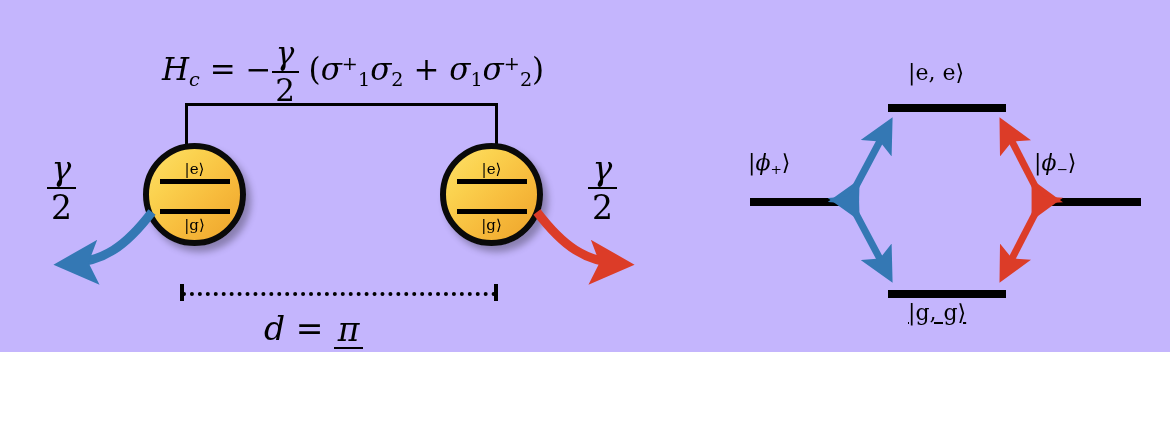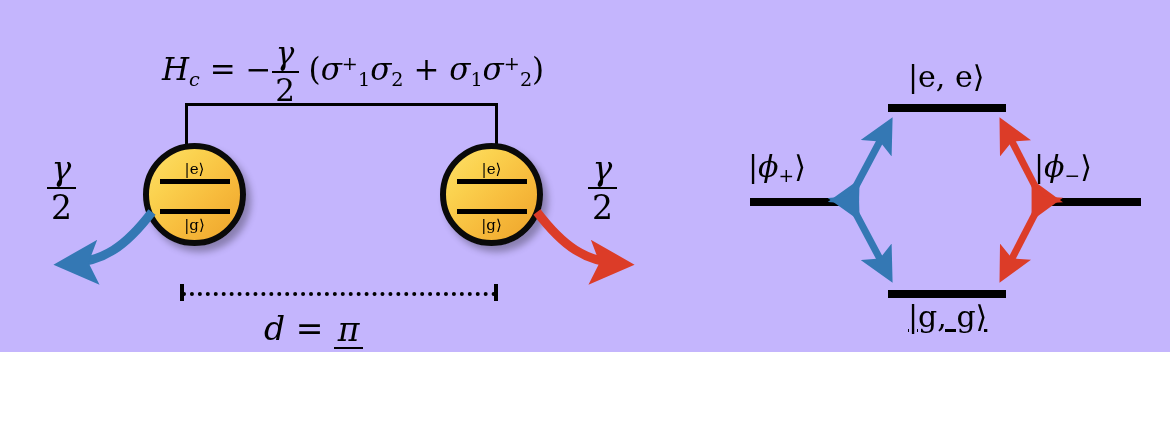--- a/index.html
+++ b/index.html
@@ -145,21 +145,21 @@
   #bar-ee    { left: 888px;  top: 104px; width: 118px; }
   #bar-phip  { left: 750px;  top: 198px; width: 106px; }
   #bar-phim  { left: 1035px; top: 198px; width: 106px; }
   #bar-gg    { left: 888px;  top: 290px; width: 118px; }
 
   .level-label {
     position: absolute;
     color: #000;
     font-family: "DejaVu Serif", serif;
     white-space: nowrap;
-    font-size: 30px;
+    font-size: 22px;
     line-height: 1;
   }
   #label-ee   { left: 908px;  top: 62px; }
   #label-gg   { left: 908px;  top: 302px; text-decoration: underline; }
   #label-phip { left: 748px;  top: 152px; }
   #label-phim { left: 1034px; top: 152px; }
 
   svg.overlay {
     position: absolute;
     left: 0;

